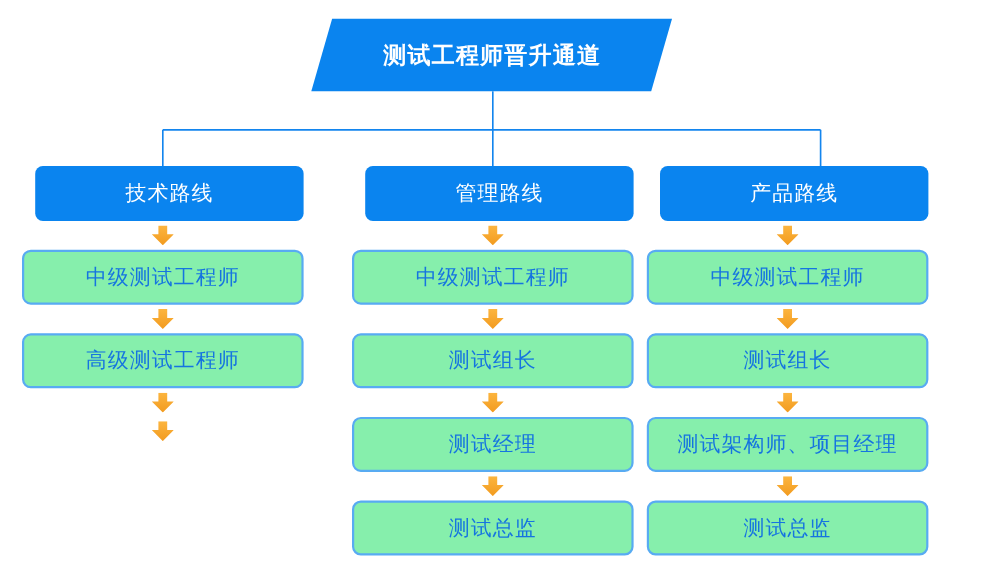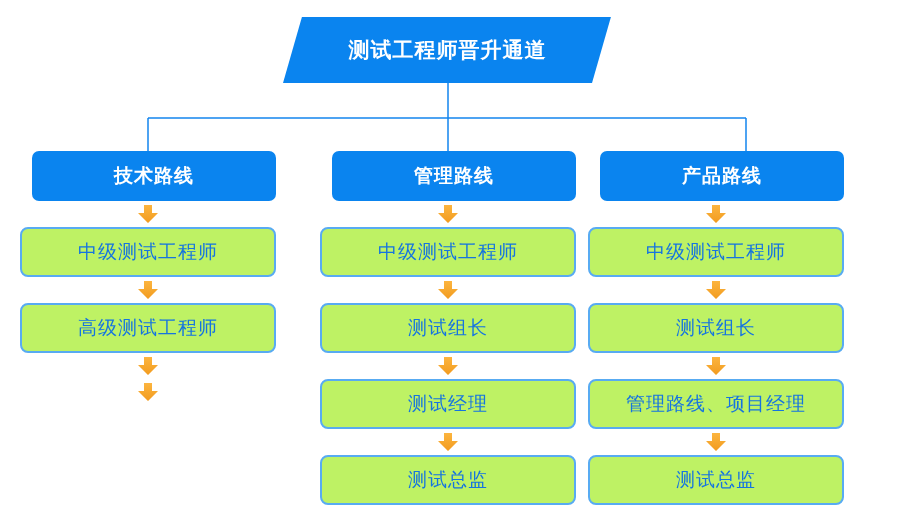--- a/index.html
+++ b/index.html
@@ -58,34 +58,34 @@
   .col-3 { left: 588px; }
   .route-header {
     height: 50px;
     background: #0a84ef;
     border-radius: 7px;
     display: flex;
     align-items: center;
     justify-content: center;
     color: #ffffff;
     font-size: 19px;
-    font-weight: 700;
+    font-weight: 400;
     letter-spacing: 1px;
     margin-left: 12px;
   }
   .arrow-slot {
     height: 26px;
     display: flex;
     align-items: center;
     justify-content: center;
   }
   .step-box {
     height: 50px;
     box-sizing: border-box;
-    background: #bef264;
+    background: #86efac;
     border: 2px solid #58abf2;
     border-radius: 8px;
     display: flex;
     align-items: center;
     justify-content: center;
     color: #1574e0;
     font-size: 19px;
     font-weight: 500;
     letter-spacing: 1px;
   }
@@ -181,21 +181,21 @@
       <svg width="20" height="18" viewBox="0 0 20 18">
           <path d="M6 0 H14 V8 H20 L10 18 L0 8 H6 Z" fill="url(#ag1)"></path>
         </svg>
     </div>
     <div class="step-box">测试组长</div>
     <div class="arrow-slot">
       <svg width="20" height="18" viewBox="0 0 20 18">
           <path d="M6 0 H14 V8 H20 L10 18 L0 8 H6 Z" fill="url(#ag1)"></path>
         </svg>
     </div>
-    <div class="step-box">管理路线、项目经理</div>
+    <div class="step-box">测试架构师、项目经理</div>
     <div class="arrow-slot">
       <svg width="20" height="18" viewBox="0 0 20 18">
           <path d="M6 0 H14 V8 H20 L10 18 L0 8 H6 Z" fill="url(#ag1)"></path>
         </svg>
     </div>
     <div class="step-box">测试总监</div>
   </div>
 
 </div>
 

